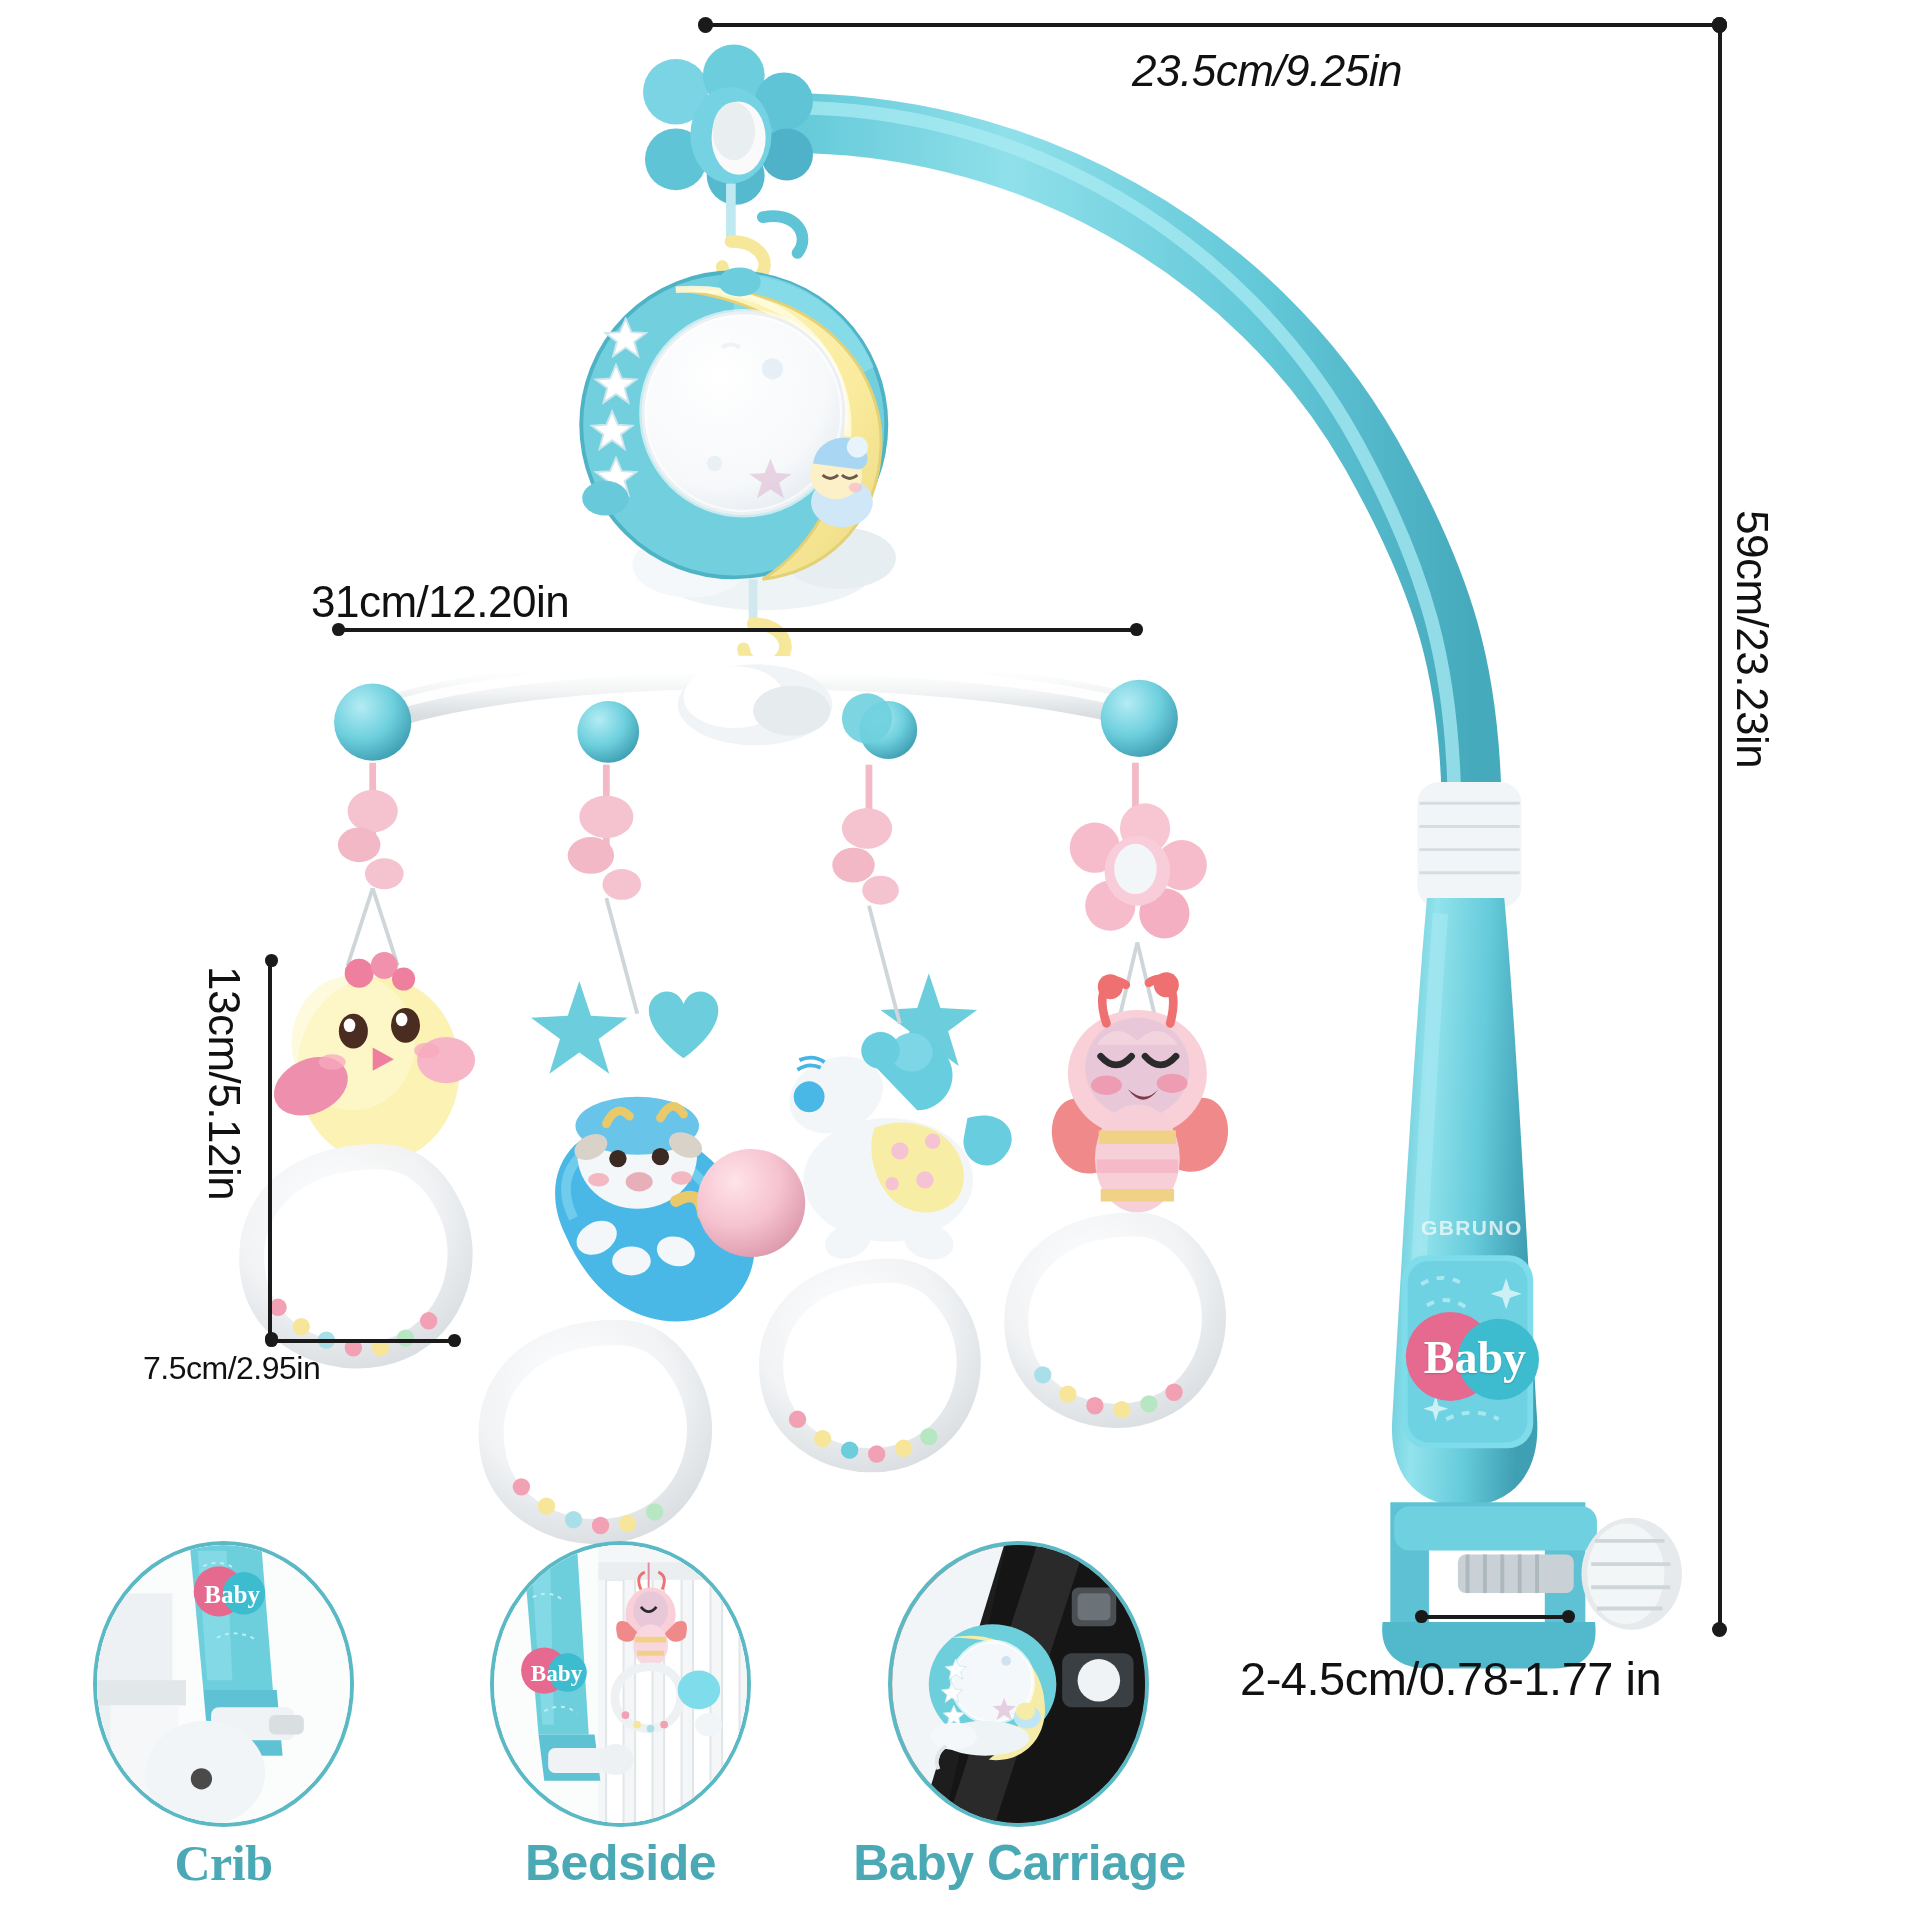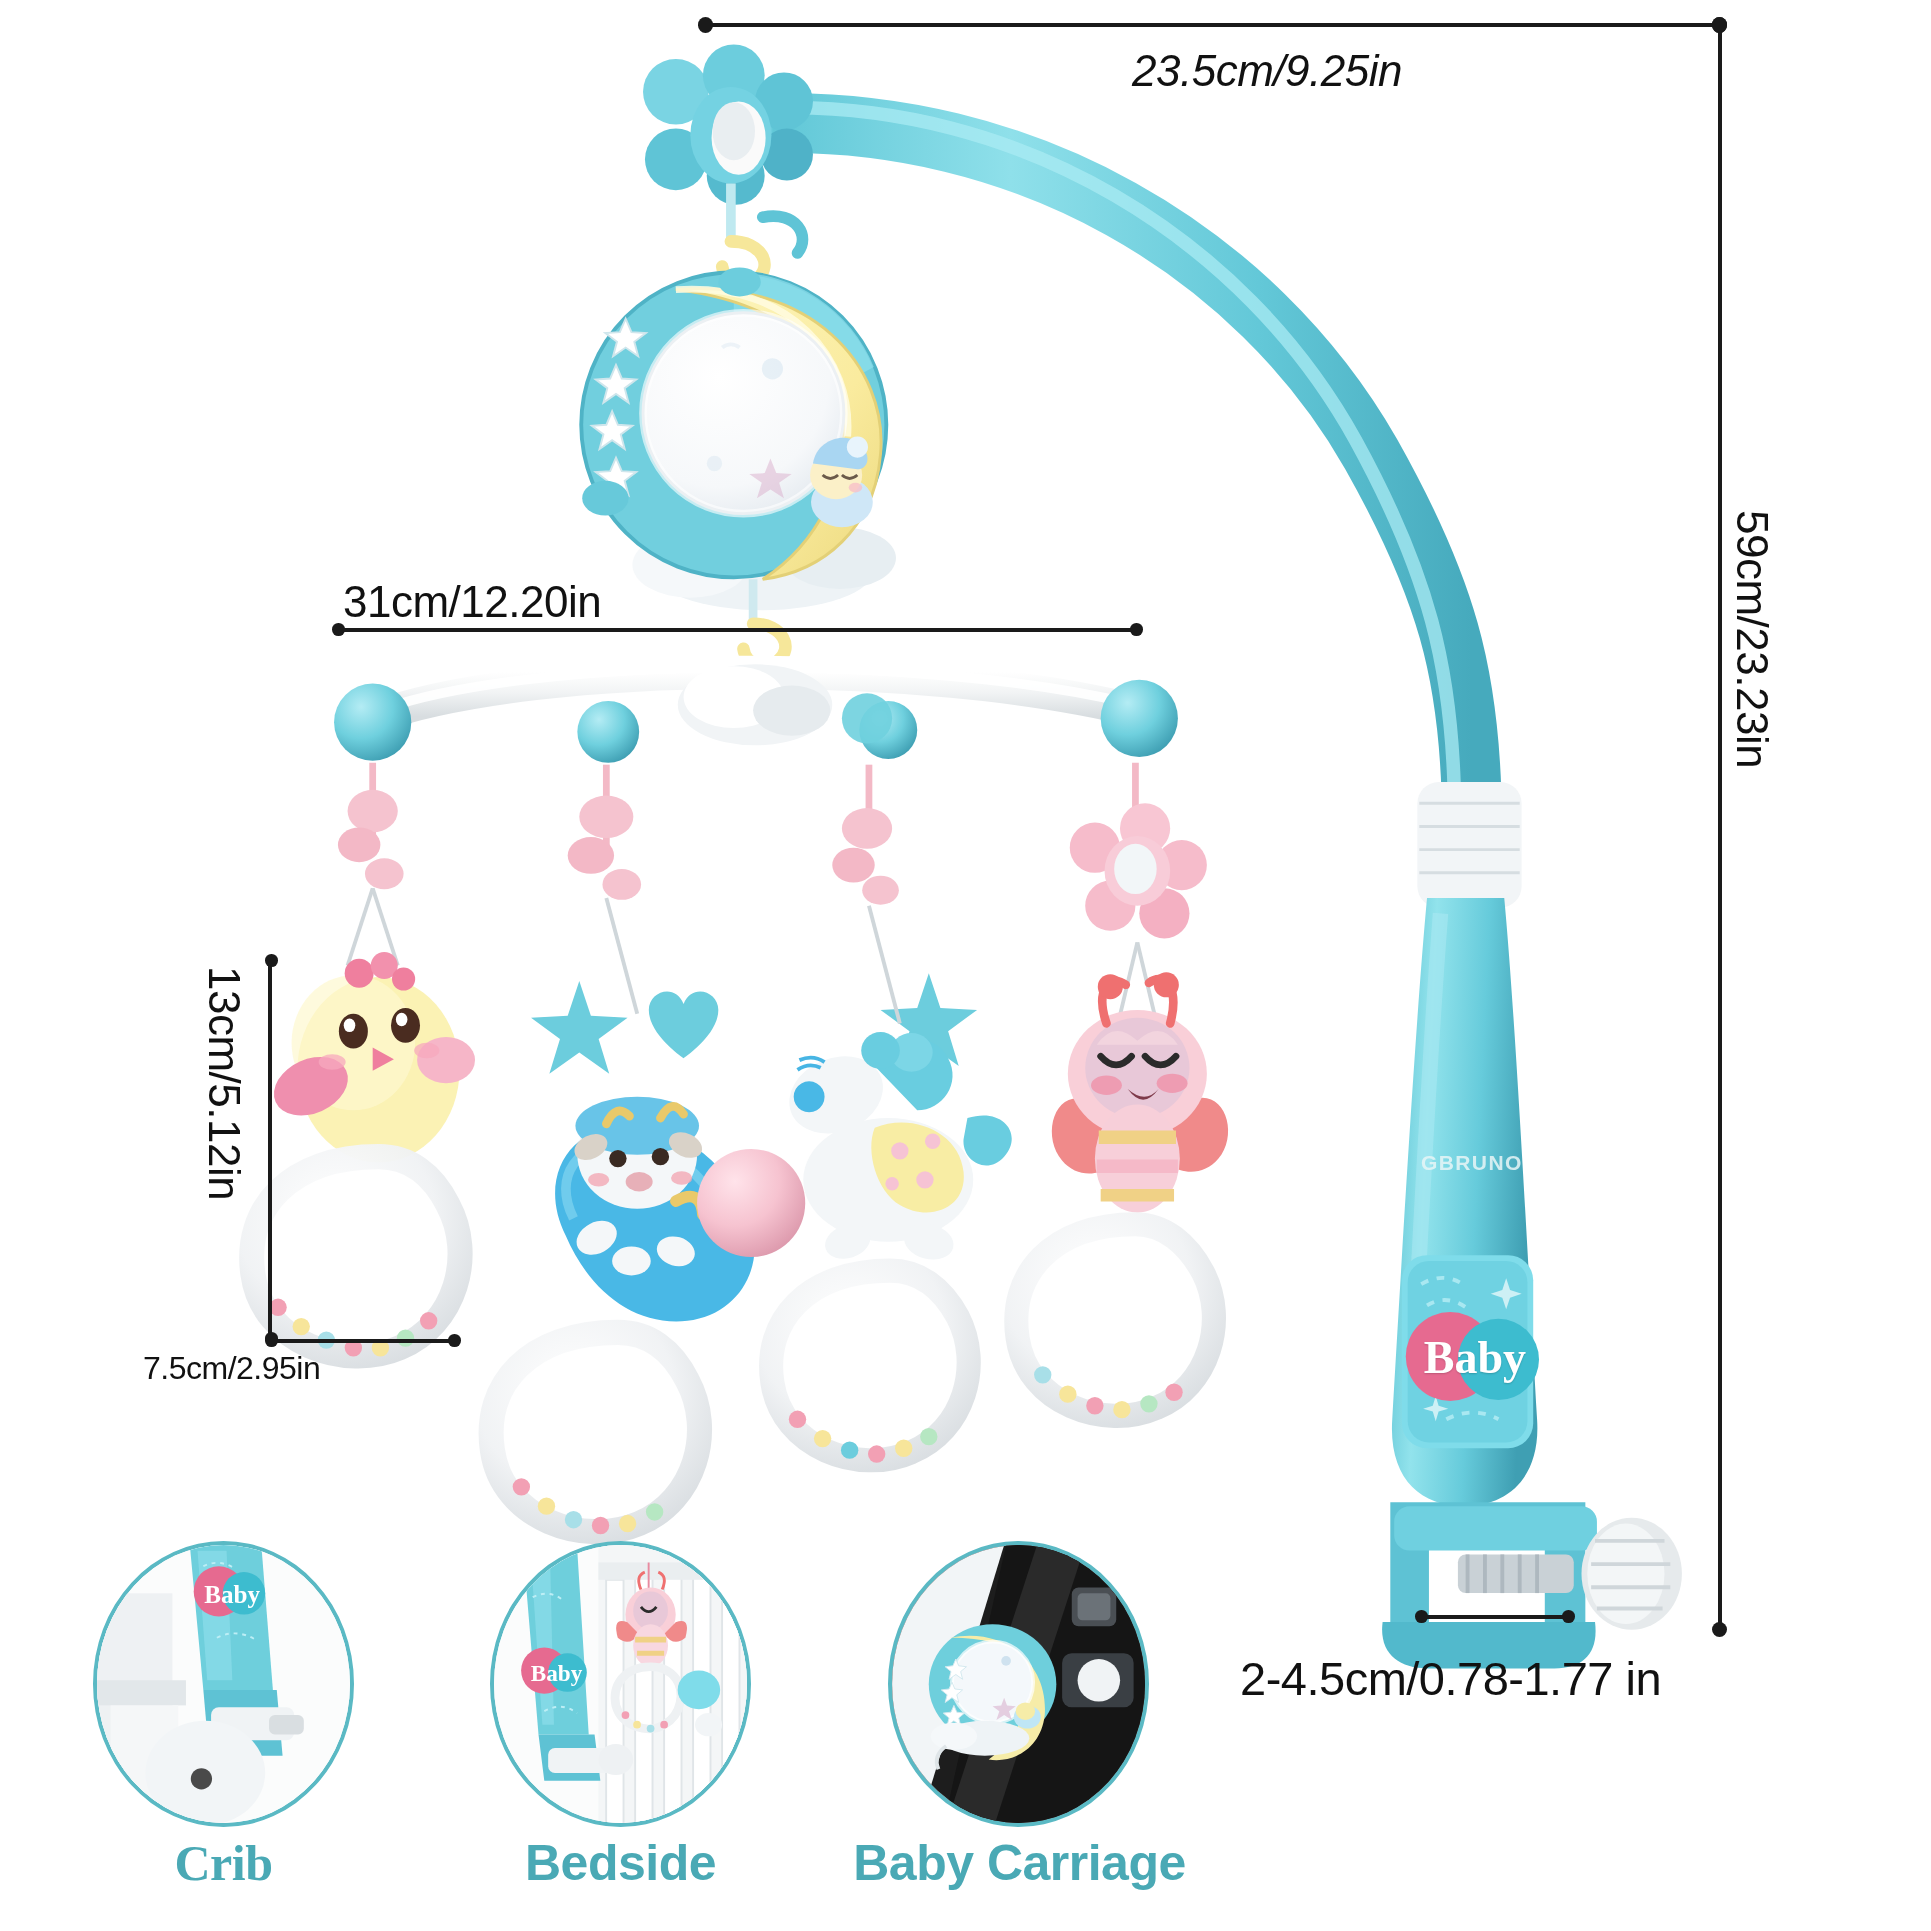--- a/index.html
+++ b/index.html
@@ -443,21 +443,21 @@
         <line x1="1648" y1="1620" x2="1730" y2="1620"></line>
         <line x1="1648" y1="1644" x2="1730" y2="1644"></line>
         <line x1="1654" y1="1666" x2="1722" y2="1666"></line>
       </g>
 
       <path d="M 1432,1680 C 1428,1712 1448,1728 1478,1728 L 1610,1728
                C 1640,1728 1656,1712 1652,1680 Z" fill="#52b9cc"></path>
     </g>
   </svg>
 
-  <div class="brand" style="left:1421px; top:1151px; font-size:21px;">GBRUNO</div>
+  <div class="brand" style="left:1421px; top:1216px; font-size:21px;">GBRUNO</div>
 
   <div class="baby-badge" style="left:1417px; top:1330px; width:116px; height:54px; font-size:46px;">Baby</div>
 
   <div>
     <div class="dot" style="left:698px; top:17.4px;"></div>
     <div class="dim-line-h" style="left:706px; top:23px; width:1014px;"></div>
     <div class="dot" style="left:1712px; top:17.4px;"></div>
     <div class="dim-label" style="left:1132px; top:46px; font-size:44px;font-style:italic;">23.5cm/9.25in</div>
   </div>
 
@@ -465,21 +465,21 @@
     <div class="dot" style="left:1712px; top:17.4px;"></div>
     <div class="dim-line-v" style="left:1718px; top:25px; height:1603px;"></div>
     <div class="dot" style="left:1712px; top:1622px;"></div>
     <div class="dim-label vert-text" style="left:1777px; top:510px; font-size:44px;">59cm/23.23in</div>
   </div>
 
   <div>
     <div class="dot sm" style="left:332px; top:623px;"></div>
     <div class="dim-line-h" style="left:338px; top:628px; width:798px;"></div>
     <div class="dot sm" style="left:1130px; top:623px;"></div>
-    <div class="dim-label" style="left:311px; top:577px; font-size:44px;margin-left:32px;">31cm/12.20in</div>
+    <div class="dim-label" style="left:311px; top:577px; font-size:44px;">31cm/12.20in</div>
   </div>
 
   <div>
     <div class="dot sm" style="left:265px; top:954px;"></div>
     <div class="dim-line-v" style="left:268px; top:960px; height:378px;"></div>
     <div class="dot sm" style="left:265px; top:1332px;"></div>
     <div class="dim-label vert-text" style="left:249px; top:966px; font-size:44px;">13cm/5.12in</div>
   </div>
 
   <div>

